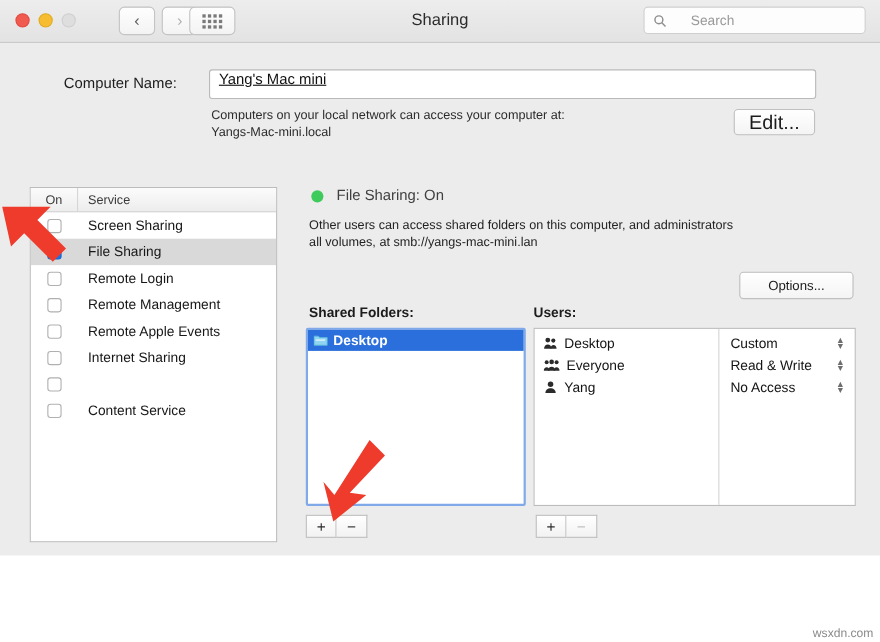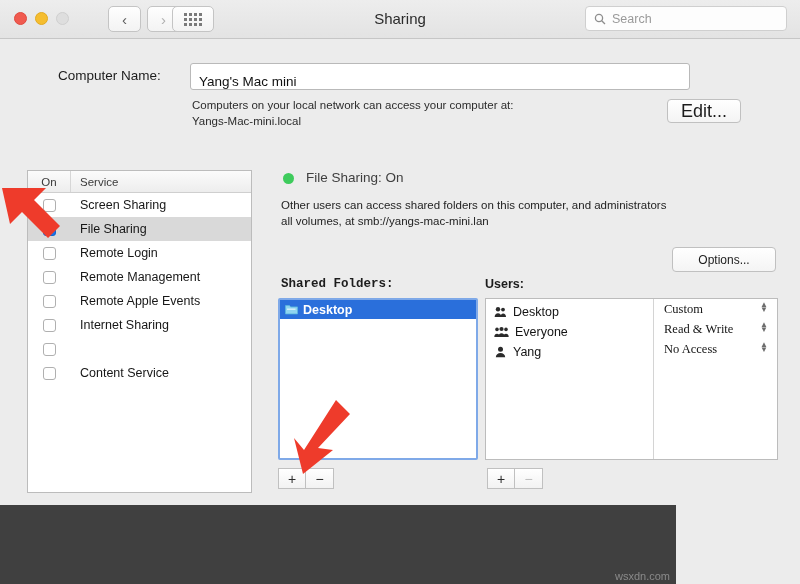--- a/index.html
+++ b/index.html
@@ -49,35 +49,35 @@
 
   .win-title {
     position: absolute; left: 0; top: 10px; width: 800px;
     text-align: center; font-size: 15px; color: #2b2b2b; font-weight: 500;
   }
 
   .searchbox {
     position: absolute; right: 13px; top: 6px;
     width: 202px; height: 25px; border-radius: 4px;
     background: #fdfdfd; border: 1px solid #cfcfcf;
-    display: flex; align-items: center; padding-left: 8px; gap: 6px;
+    display: flex; align-items: center; padding-left: 8px; gap: 22px;
   }
   .search-ph { font-size: 12.5px; color: #9a9a9a; }
 
   
   .cn-label {
     position: absolute; left: 58px; top: 68px;
     font-size: 13.5px; color: #1c1c1c;
   }
   .cn-field {
     position: absolute; left: 190px; top: 63px;
-    width: 500px; height: 27px;
+    width: 552px; height: 27px;
     background: #ffffff; border: 1px solid #b9b9b9; border-radius: 3px;
-    display: flex; align-items: flex-end; padding-left: 8px;
-    font-size: 13.5px; color: #111;
+    display: flex; align-items: flex-start; padding-left: 8px;
+    font-size: 13.5px; color: #111; text-decoration: underline;
   }
   .cn-note {
     position: absolute; left: 192px; top: 97px;
     font-size: 11.5px; color: #2c2c2c; line-height: 16px;
   }
   .edit-btn {
     position: absolute; left: 667px; top: 99px;
     width: 74px; height: 24px; border-radius: 4px;
     background: linear-gradient(to bottom,#ffffff,#f4f4f4);
     border: 1px solid #c0c0c0;
@@ -133,21 +133,21 @@
   }
   .options-btn {
     position: absolute; left: 672px; top: 247px;
     width: 104px; height: 25px; border-radius: 4px;
     background: linear-gradient(to bottom,#ffffff,#f4f4f4);
     border: 1px solid #c0c0c0;
     display: flex; align-items: center; justify-content: center;
     font-size: 12px; color: #1c1c1c;
   }
 
-  .sf-label { position: absolute; left: 281px; top: 277px; font-size: 12.5px; color: #1c1c1c; font-weight: 600; font-family: Liberation Mono, monospace;}
+  .sf-label { position: absolute; left: 281px; top: 277px; font-size: 12.5px; color: #1c1c1c; font-weight: 600;}
   .us-label { position: absolute; left: 485px; top: 277px; font-size: 12.5px; color: #1c1c1c; font-weight: 600;}
 
   .sf-box {
     position: absolute; left: 278px; top: 298px;
     width: 200px; height: 162px;
     background: #ffffff; border: 2px solid #7fa9e8; border-radius: 2px;
   }
   .sf-row {
     height: 19px; display: flex; align-items: center; gap: 5px;
     padding-left: 5px; font-size: 12.5px;
@@ -160,43 +160,43 @@
     background: #ffffff; border: 1px solid #bcbcbc;
     display: flex;
   }
   .us-left { width: 168px; border-right: 1px solid #d4d4d4; padding-top: 3px; }
   .us-right { flex: 1; padding-top: 3px; }
   .us-row {
     height: 20px; display: flex; align-items: center; gap: 6px;
     padding-left: 8px; font-size: 12.5px; color: #141414;
   }
   .perm-row {
-    height: 20px; display: flex; justify-content: space-between;
-    padding: 0 9px 0 10px; font-size: 12.5px; color: #141414; font-family: Liberation Serif, serif;
+    height: 20px; display: flex; align-items: center; justify-content: space-between;
+    padding: 0 9px 0 10px; font-size: 12.5px; color: #141414;
   }
   .stepper { display: flex; flex-direction: column; line-height: 5px; color: #6d6d6d; font-size: 8px; }
 
   .btnbar { position: absolute; display: flex; }
   .sq-btn {
     width: 28px; height: 21px;
     background: linear-gradient(to bottom,#ffffff,#f2f2f2);
     border: 1px solid #c0c0c0;
     display: flex; align-items: center; justify-content: center;
     font-size: 14px; color: #2b2b2b; line-height: 1;
   }
   .sq-btn.minus { border-left: none; }
   .sq-btn.disabled { color: #bdbdbd; }
 
   
   .arrow { position: absolute; pointer-events: none; }
 
   
   .footer-area {
-    position: absolute; left: 0; top: 505px; width: 676px; height: 79px;
-    background: #404040;
+    position: absolute; left: 0; top: 505px; width: 800px; height: 79px;
+    background: #ffffff;
     padding-left: 40px;
   }
   .wm {
     position: absolute; right: 6px; bottom: 2px;
     font-size: 11px; color: #8a8a8a;
   }
 </style>
 </head>
 <body>
 

